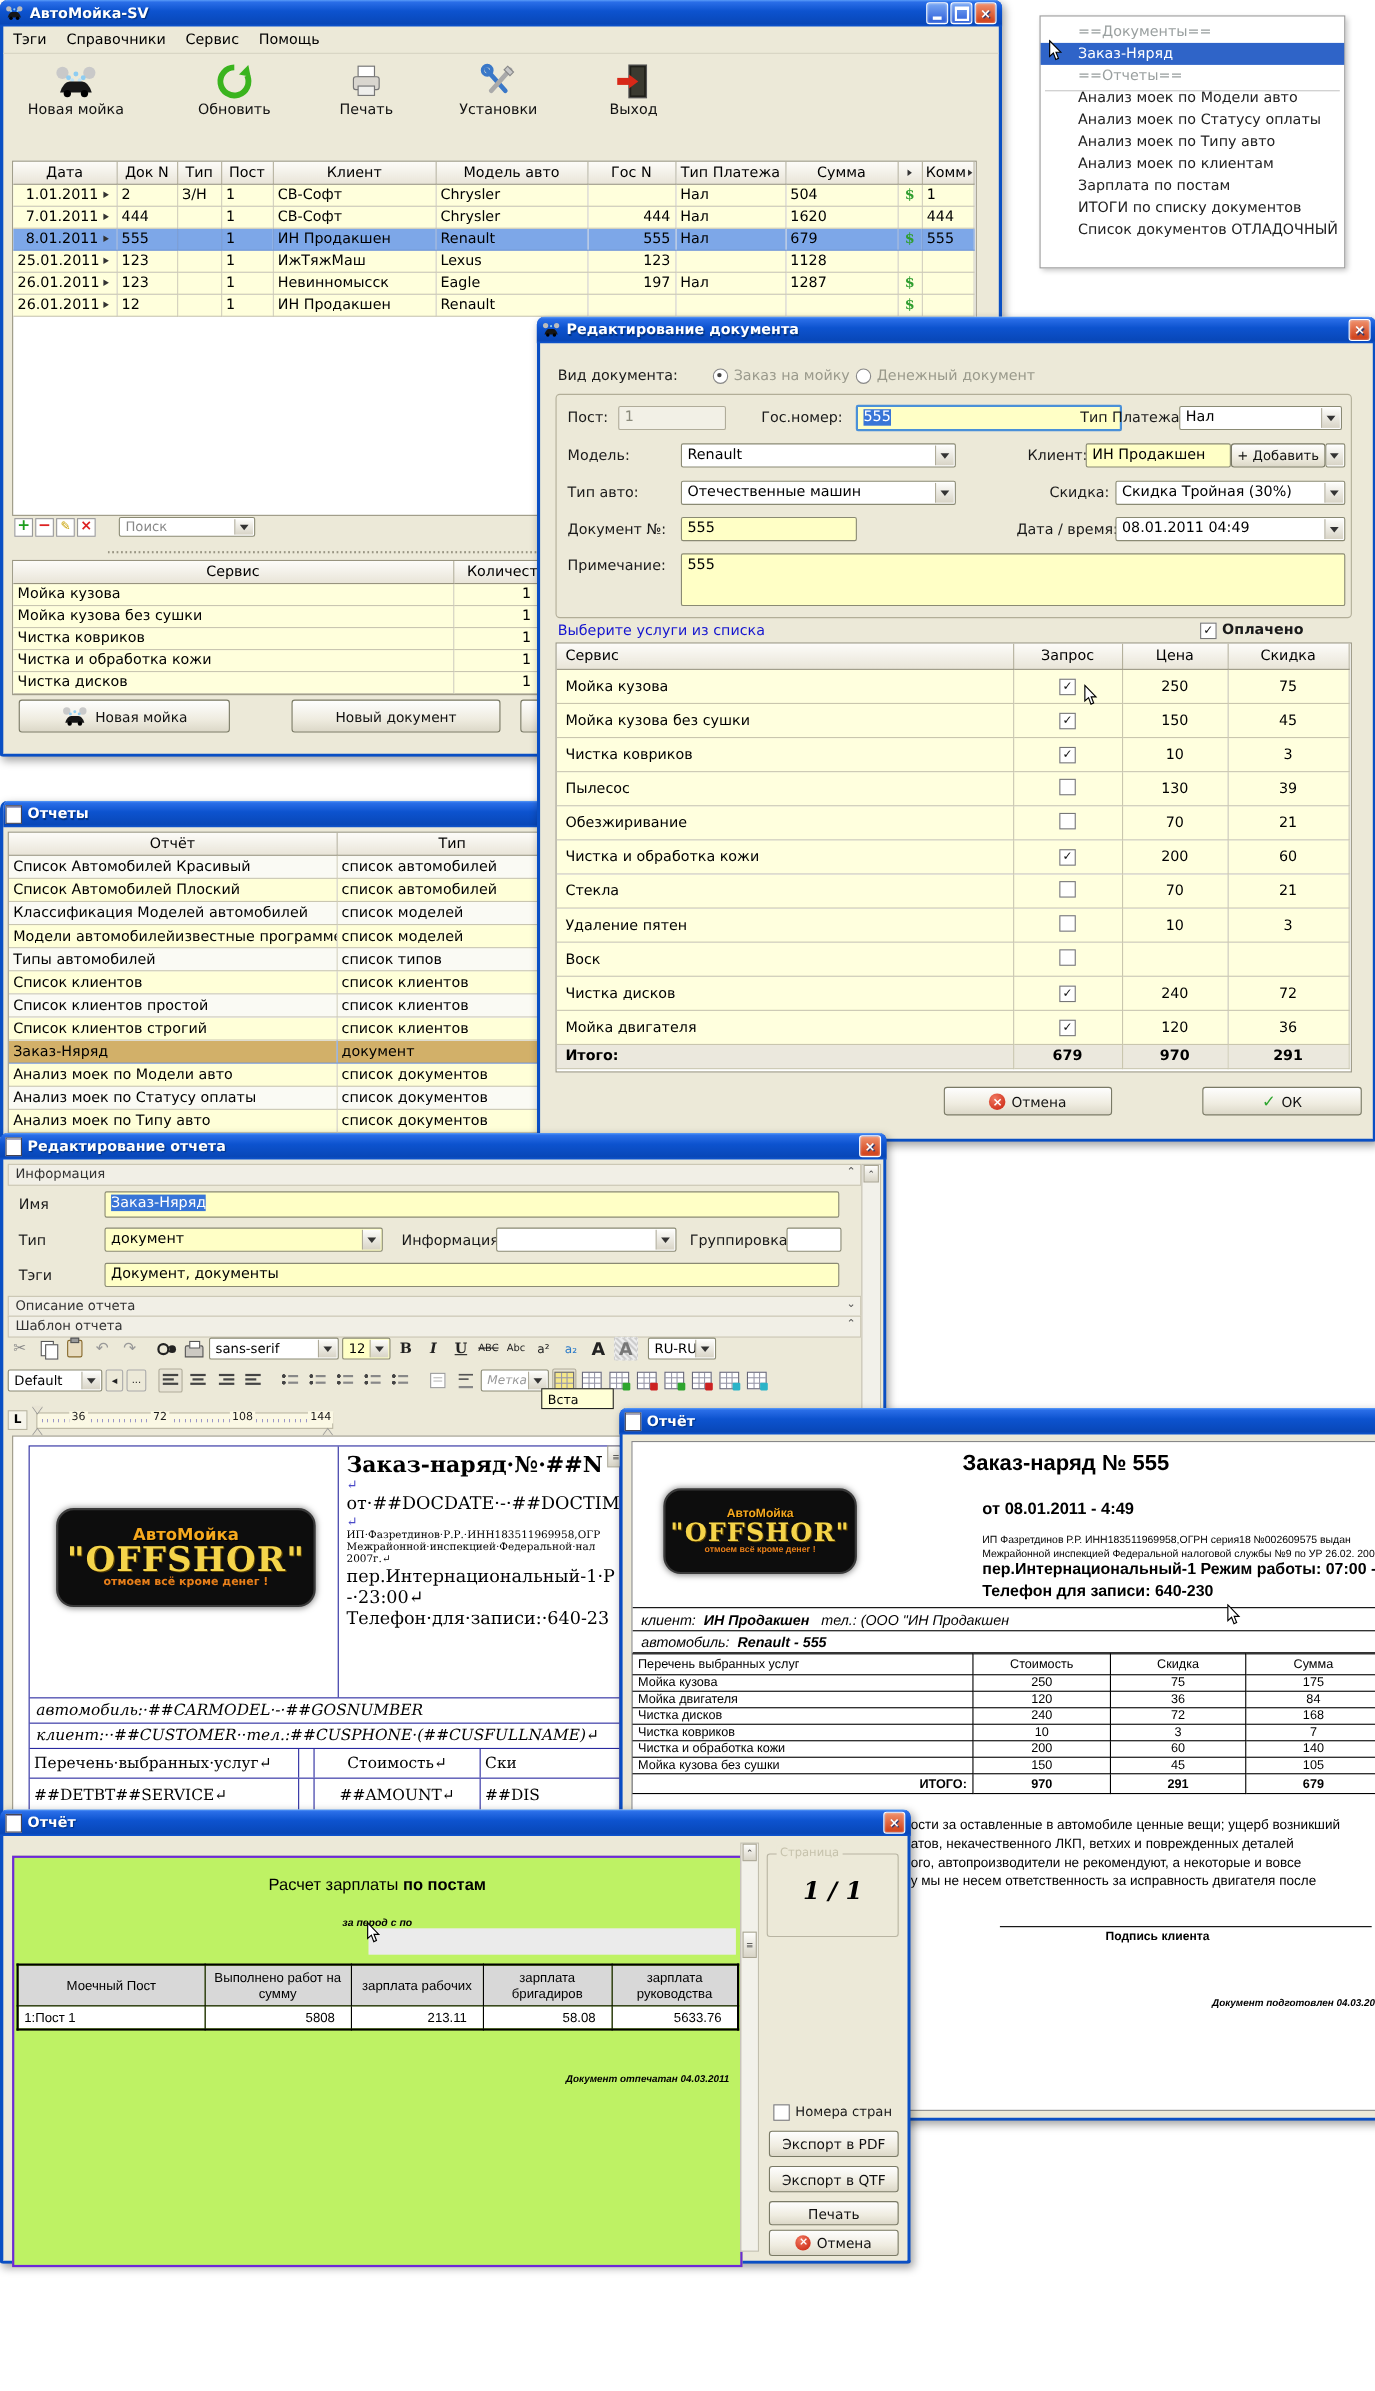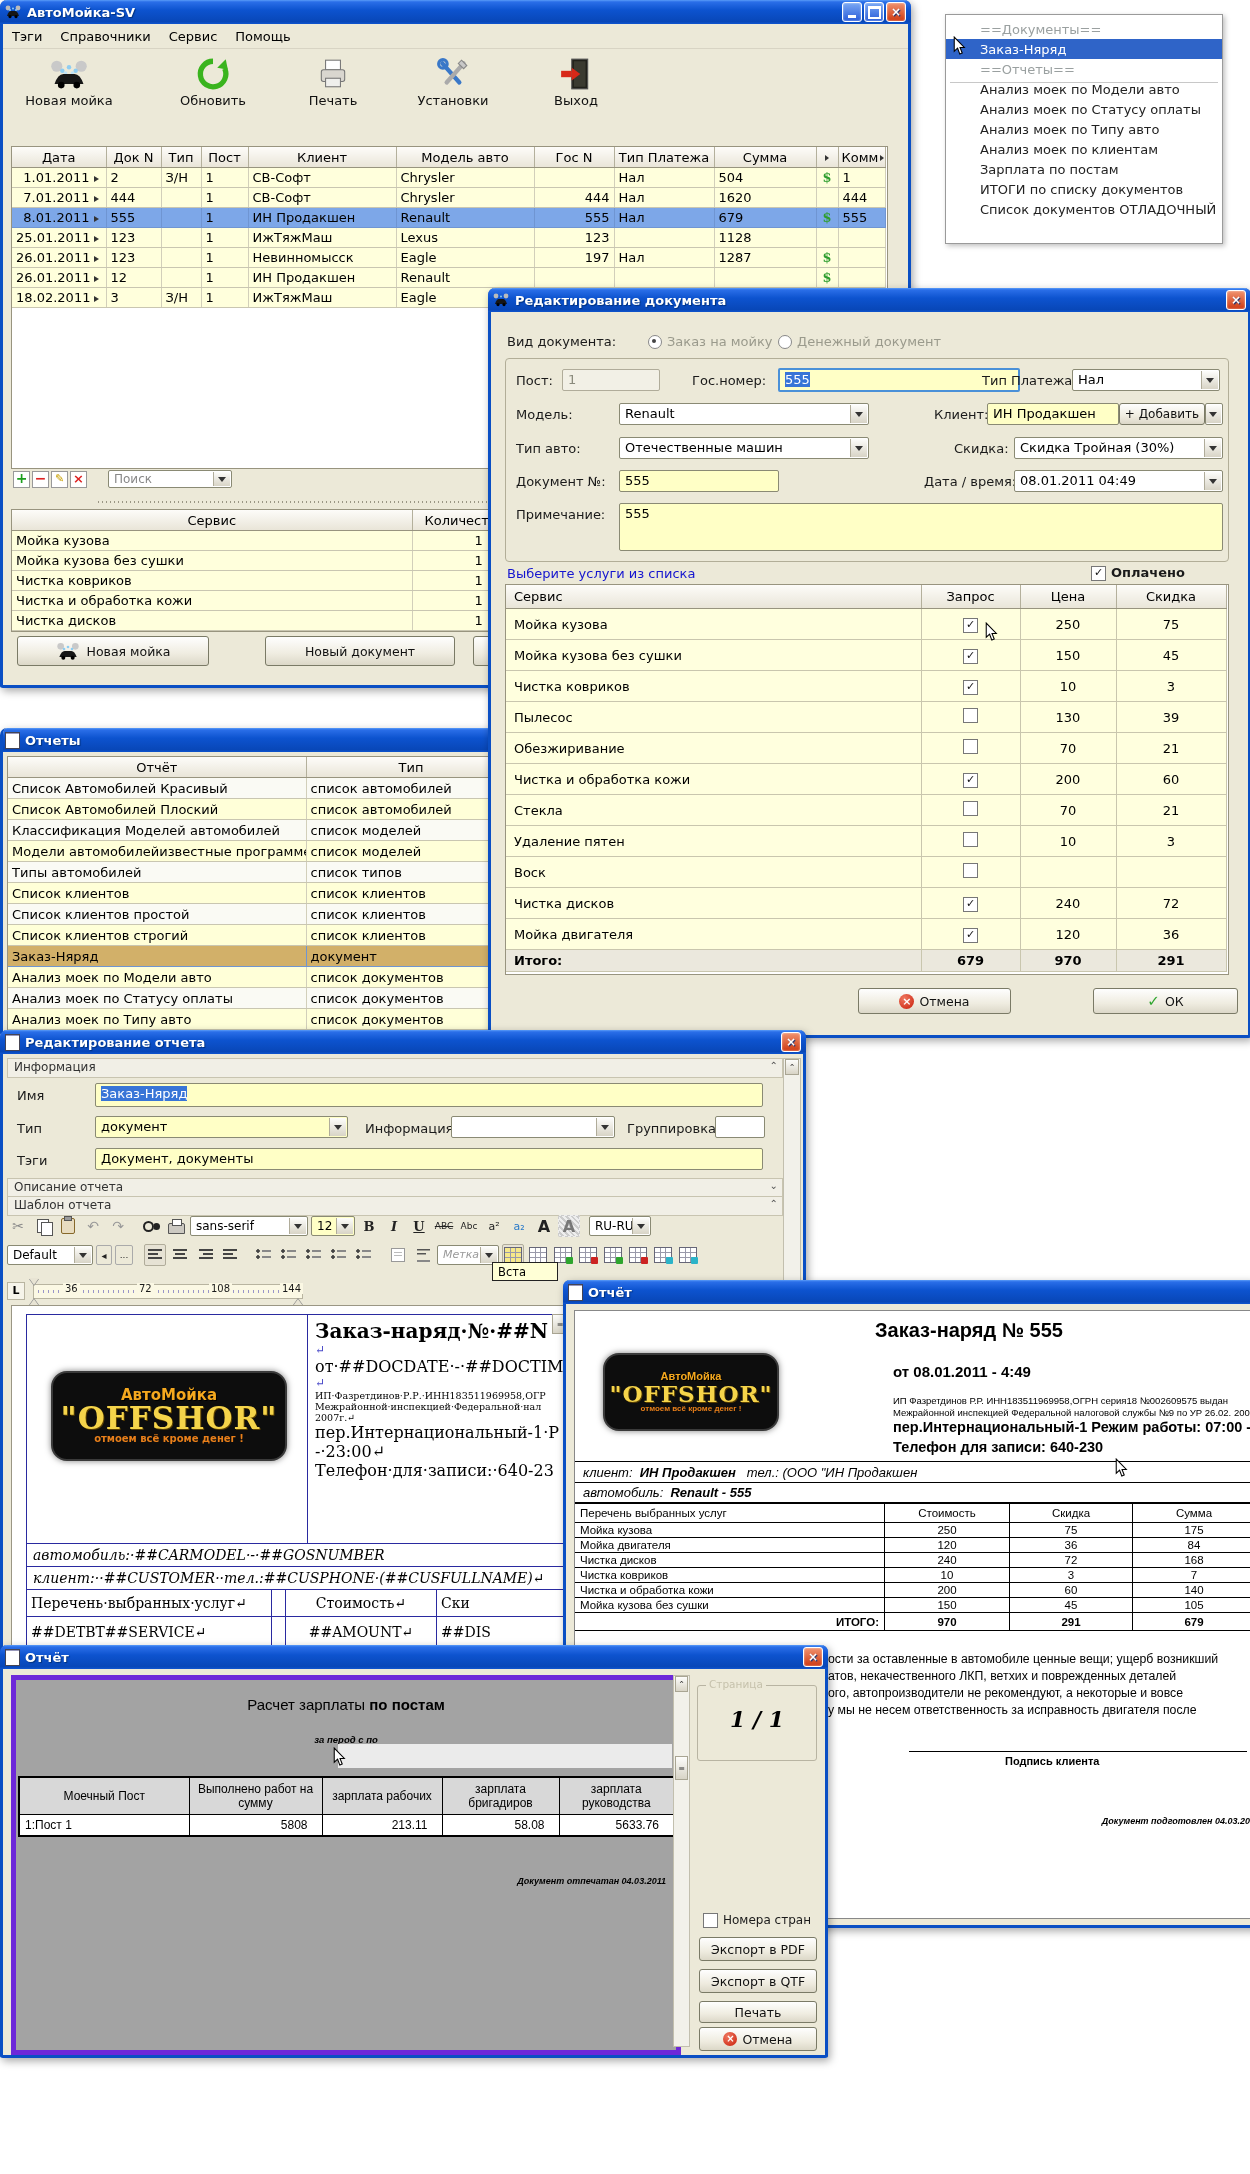--- a/index.html
+++ b/index.html
@@ -301,33 +301,20 @@
             <td></td>
             <td>1</td>
             <td>ИН Продакшен</td>
             <td>Renault</td>
             <td class="num"></td>
             <td></td>
             <td></td>
             <td class="dollar">$</td>
             <td></td>
           </tr>
-            <tr>
-            <td class="c-date">18.02.2011</td>
-            <td>3</td>
-            <td>З/Н</td>
-            <td>1</td>
-            <td>ИжТяжМаш</td>
-            <td>Eagle</td>
-            <td class="num"></td>
-            <td></td>
-            <td></td>
-            <td class="dollar"></td>
-            <td></td>
-          </tr>
           </tbody>
       </table>
     </div>
 
     <div style="position:absolute;left:8px;top:470px;width:400px;height:20px;">
       <span class="cbx" style="left:2px;top:1px;width:15px;height:15px;color:#1d9e1d;font-size:14px;line-height:13px;border-color:#999;">+</span>
       <span class="cbx" style="left:21px;top:1px;width:15px;height:15px;color:#d22;font-size:14px;line-height:13px;border-color:#999;">−</span>
       <span class="cbx" style="left:40px;top:1px;width:15px;height:15px;color:#c8a000;font-size:11px;line-height:14px;border-color:#999;">✎</span>
       <span class="cbx" style="left:59px;top:1px;width:15px;height:15px;color:#d22;font-size:13px;line-height:13px;border-color:#999;">×</span>
       <span class="combo" style="left:97px;top:0;width:124px;height:18px;font-size:12px;color:#888;padding-top:1px;"><span>Поиск</span><span class="car"></span></span>
@@ -914,21 +901,21 @@
   </div>
 
   <div class="win" style="left:0;top:1645px;width:822px;height:410px;z-index:7;">
     <div class="titlebar">
       <span class="docico"></span>
       <span>Отчёт</span>
       <span class="wbtns">
           <span class="tb close">×</span>
         </span>
     </div>
-    <div style="position:absolute;left:8px;top:30px;width:660px;height:370px;background:#a3a3a3;border:5px solid #6d28d9;overflow:hidden;font-family:'Liberation Sans',sans-serif;">
+    <div style="position:absolute;left:8px;top:42px;width:660px;height:370px;background:#bef264;border:2px solid #6d28d9;overflow:hidden;font-family:'Liberation Sans',sans-serif;">
       <div style="position:absolute;left:0;top:16px;width:660px;text-align:center;font-size:15px;">
         <span>Расчет зарплаты </span><b>по постам</b>
       </div>
       <div style="position:absolute;left:0;top:54px;width:660px;text-align:center;font-size:9.5px;font-style:italic;font-weight:bold;">за перод с  по</div>
       <div style="position:absolute;left:322px;top:64px;width:334px;height:24px;background:#ebebeb;"></div>
       <table class="prt" style="position:absolute;left:2px;top:96px;width:655px;border:2px solid #000;">
         <colgroup>
             <col style="width:170px">
             <col style="width:133px">
             <col style="width:120px">

